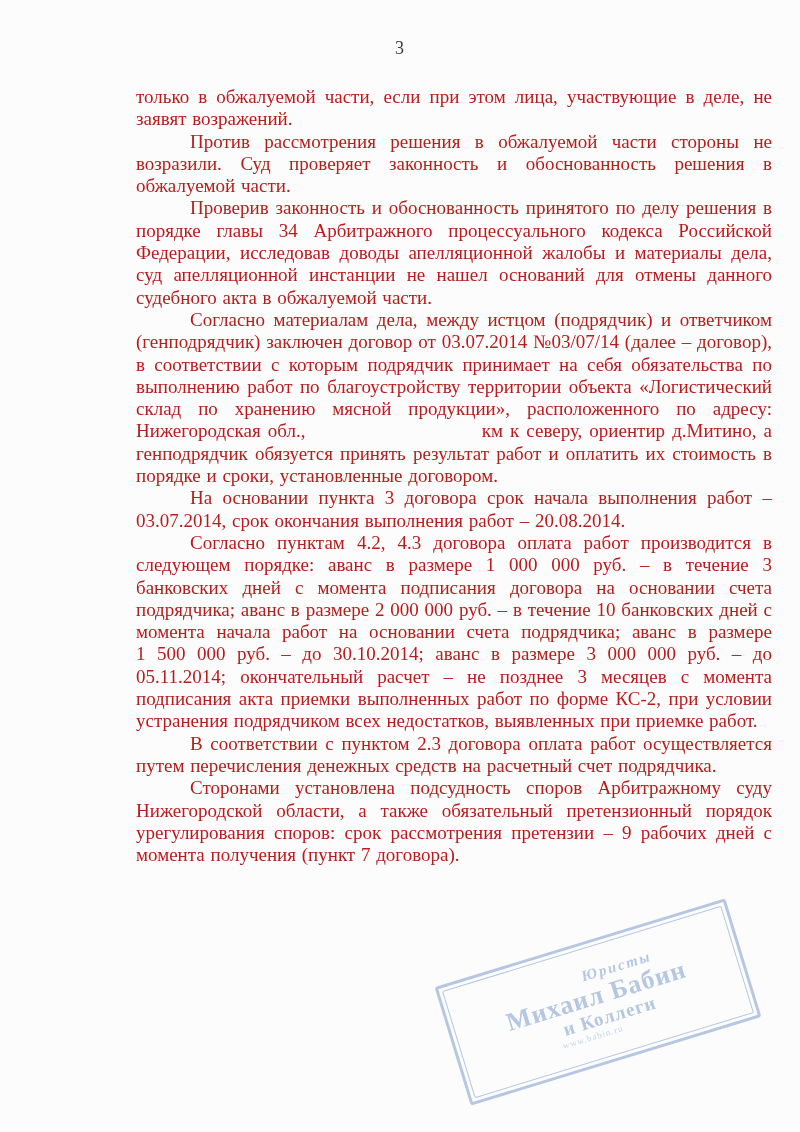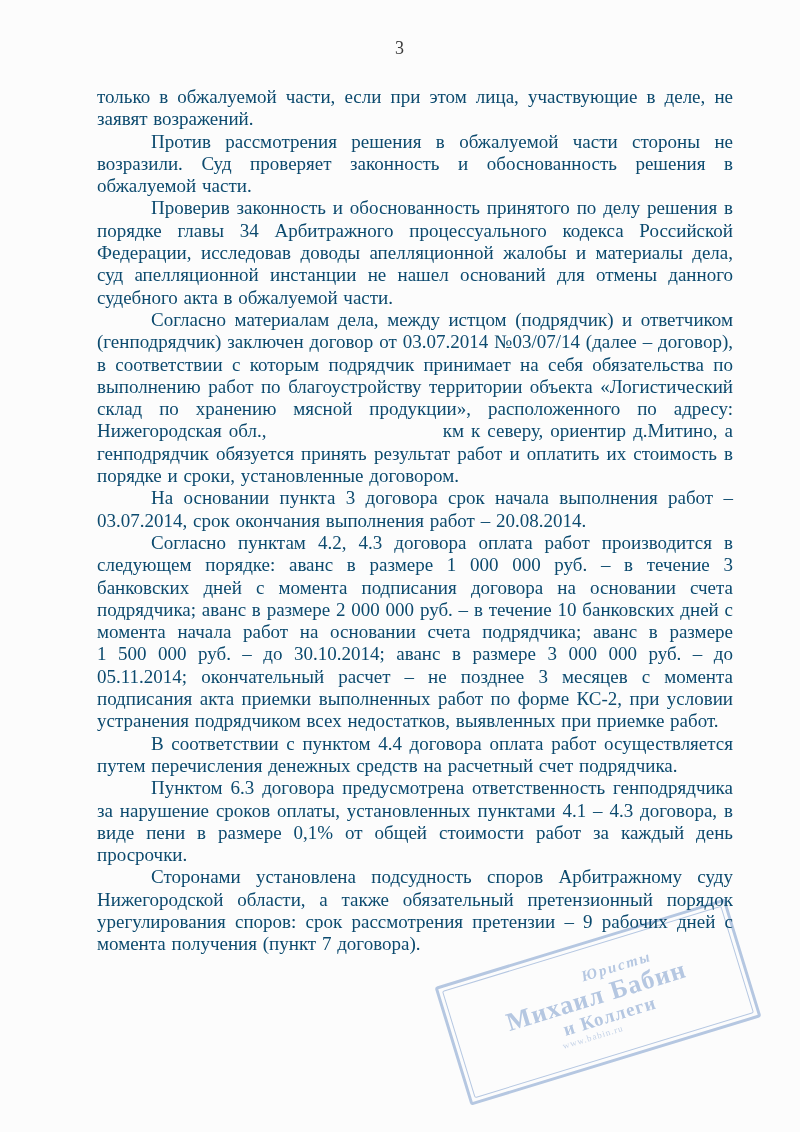--- a/index.html
+++ b/index.html
@@ -114,25 +114,24 @@
   <div class="page-number">3</div>
 
   <div class="stamp" style="color: rgb(169, 190, 221);">
     <div class="stamp-inner-border"></div>
     <div class="stamp-line1">Юристы</div>
     <div class="stamp-line2">Михаил Бабин</div>
     <div class="stamp-line3">и Коллеги</div>
     <div class="stamp-line4">www.babin.ru</div>
   </div>
 
-  <div class="content" style="color: #0c4a6e;">
+  <div class="content" style="color: #b91c1c; margin-left: 39px;">
     <p class="no-indent">только в обжалуемой части, если при этом лица, участвующие в деле, не заявят возражений.</p>
     <p>Против рассмотрения решения в обжалуемой части стороны не возразили. Суд проверяет законность и обоснованность решения в обжалуемой части.</p>
     <p>Проверив законность и обоснованность принятого по делу решения в порядке главы 34 Арбитражного процессуального кодекса Российской Федерации, исследовав доводы апелляционной жалобы и материалы дела, суд апелляционной инстанции не нашел оснований для отмены данного судебного акта в обжалуемой части.</p>
     <p>Согласно материалам дела, между истцом (подрядчик) и ответчиком (генподрядчик) заключен договор от 03.07.2014 №03/07/14 (далее – договор), в соответствии с которым подрядчик принимает на себя обязательства по выполнению работ по благоустройству территории объекта «Логистический склад по хранению мясной продукции», расположенного по адресу: Нижегородская обл.,&nbsp;&nbsp;&nbsp;&nbsp;&nbsp;&nbsp;&nbsp;&nbsp;&nbsp;&nbsp;&nbsp;&nbsp;&nbsp;&nbsp;&nbsp;&nbsp;&nbsp;&nbsp;&nbsp;&nbsp;&nbsp;&nbsp;&nbsp;&nbsp; км к северу, ориентир д.Митино, а генподрядчик обязуется принять результат работ и оплатить их стоимость в порядке и сроки, установленные договором.</p>
     <p>На основании пункта 3 договора срок начала выполнения работ – 03.07.2014, срок окончания выполнения работ – 20.08.2014.</p>
     <p>Согласно пунктам 4.2, 4.3 договора оплата работ производится в следующем порядке: аванс в размере 1&nbsp;000&nbsp;000 руб. – в течение 3 банковских дней с момента подписания договора на основании счета подрядчика; аванс в размере 2&nbsp;000&nbsp;000 руб. – в течение 10 банковских дней с момента начала работ на основании счета подрядчика; аванс в размере 1&nbsp;500&nbsp;000 руб. – до 30.10.2014; аванс в размере 3&nbsp;000&nbsp;000 руб. – до 05.11.2014; окончательный расчет – не позднее 3 месяцев с момента подписания акта приемки выполненных работ по форме КС-2, при условии устранения подрядчиком всех недостатков, выявленных при приемке работ.</p>
-    <p>В соответствии с пунктом 4.4 договора оплата работ осуществляется путем перечисления денежных средств на расчетный счет подрядчика.</p>
-    <p>Пунктом 6.3 договора предусмотрена ответственность генподрядчика за нарушение сроков оплаты, установленных пунктами 4.1 – 4.3 договора, в виде пени в размере 0,1% от общей стоимости работ за каждый день просрочки.</p>
+    <p>В соответствии с пунктом 2.3 договора оплата работ осуществляется путем перечисления денежных средств на расчетный счет подрядчика.</p>
     <p>Сторонами установлена подсудность споров Арбитражному суду Нижегородской области, а также обязательный претензионный порядок урегулирования споров: срок рассмотрения претензии – 9 рабочих дней с момента получения (пункт 7 договора).</p>
   </div>
 
 </div>
 
 </body></html>

